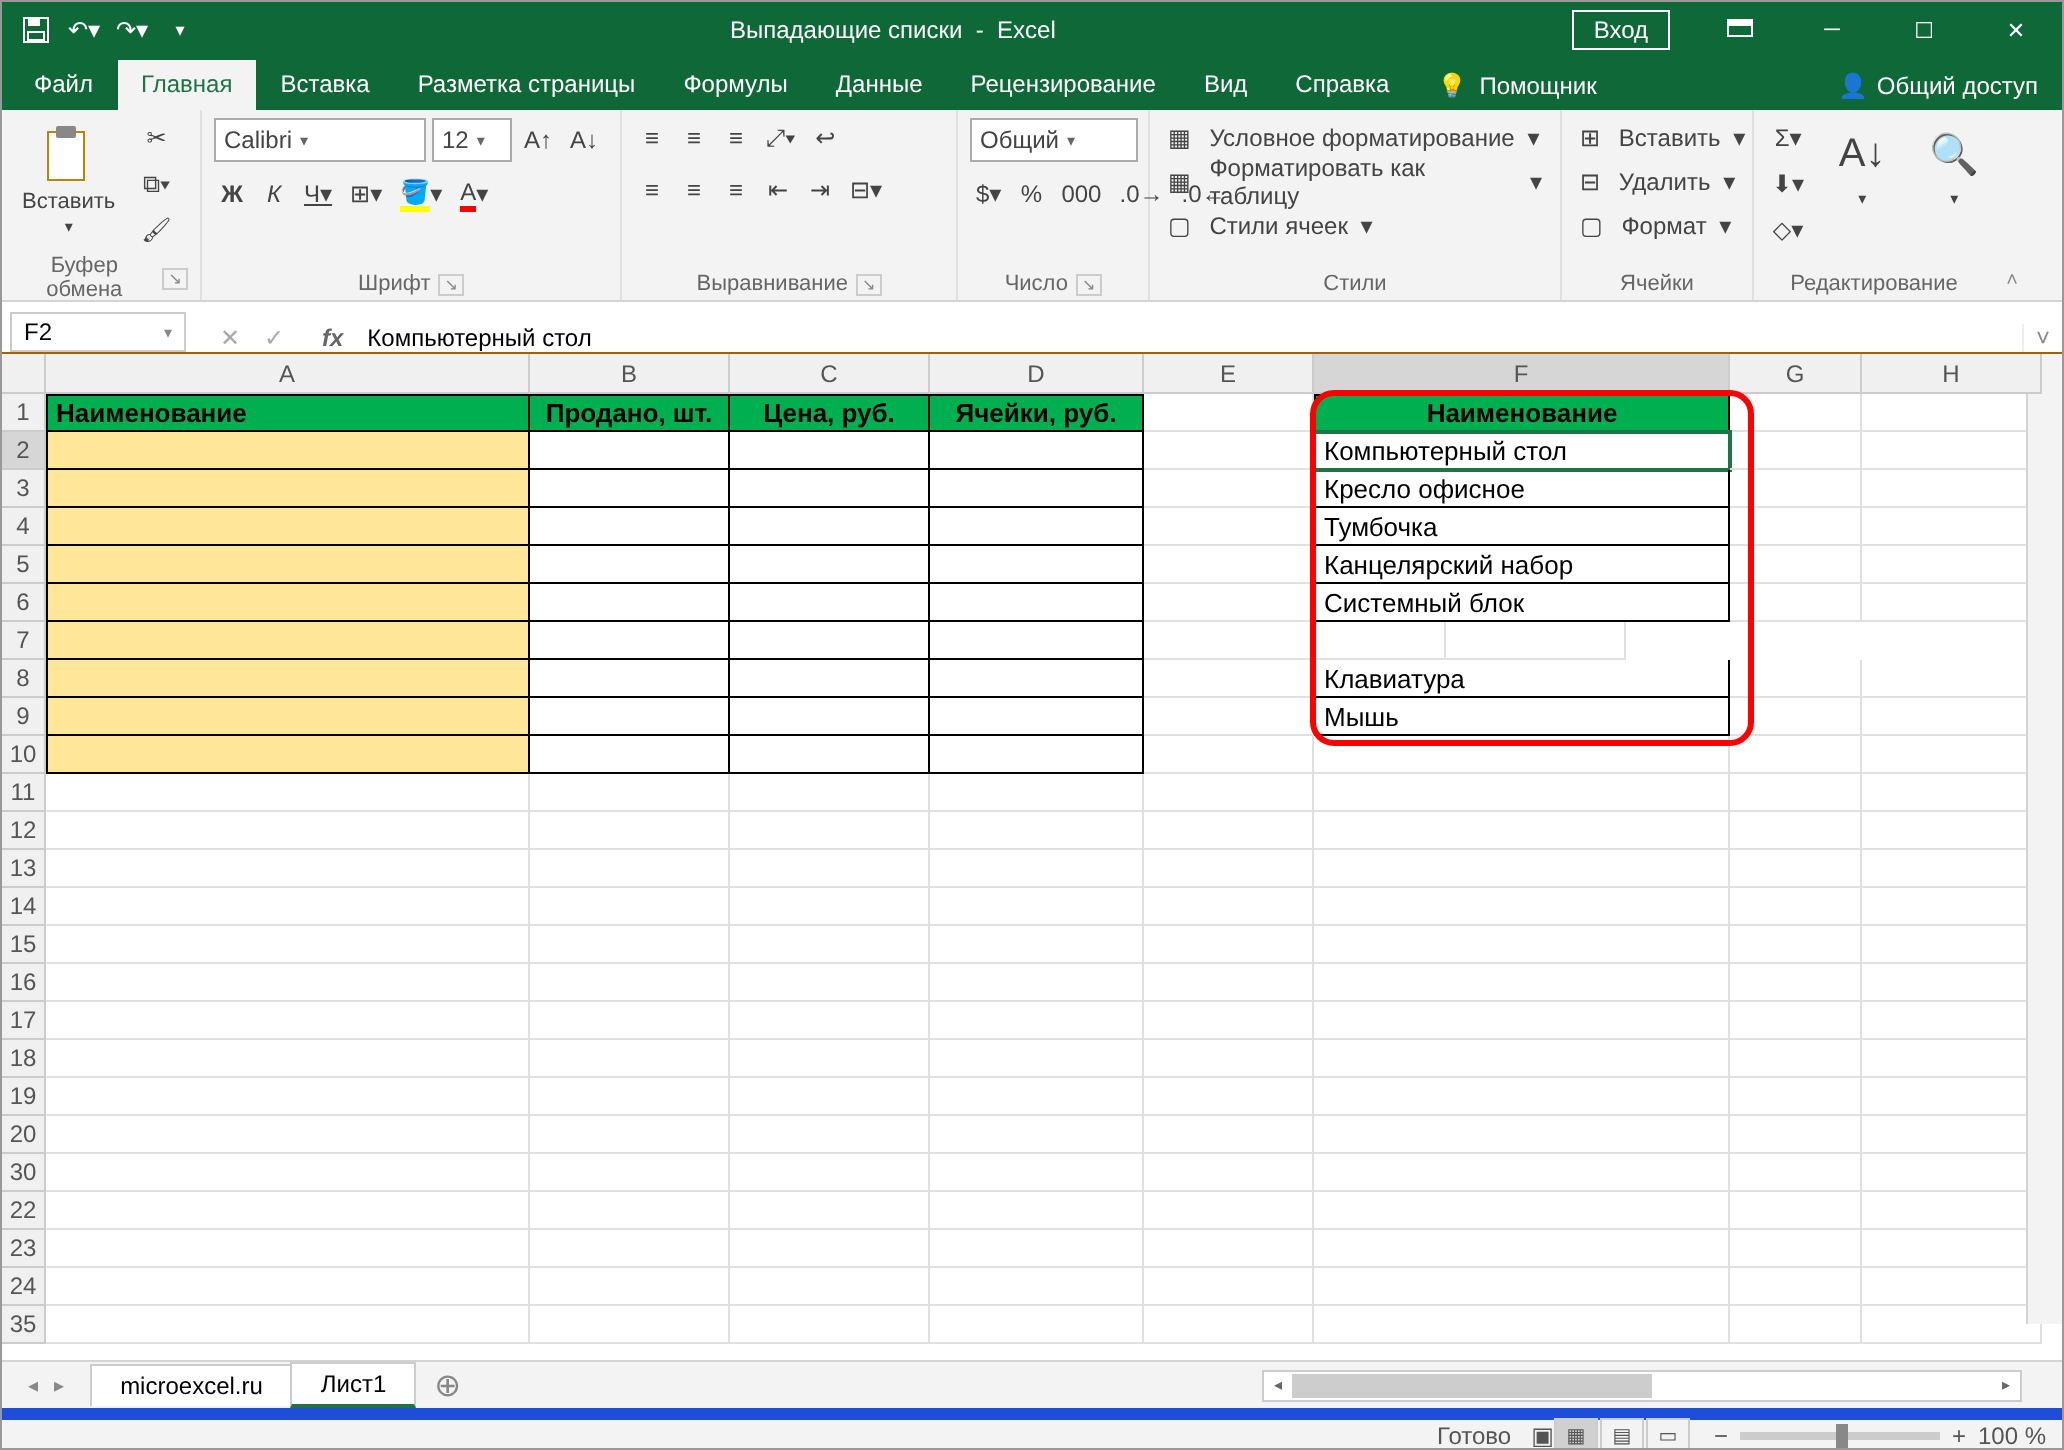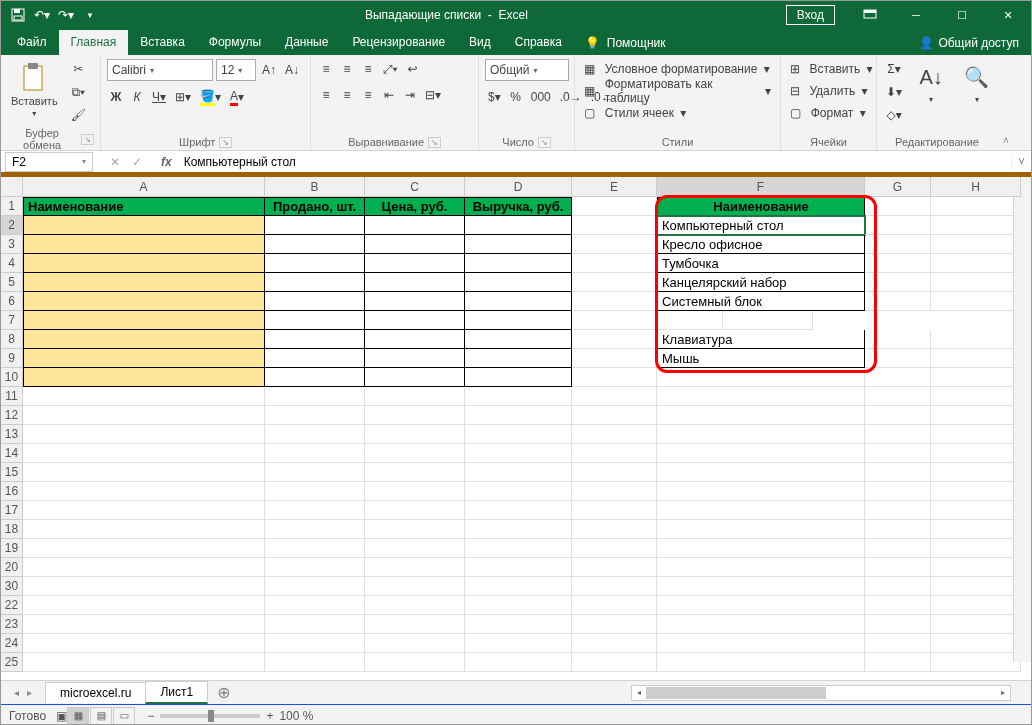--- a/index.html
+++ b/index.html
@@ -30,21 +30,21 @@
 .gbody { display:flex; gap:6px; align-items:flex-start; flex:1; }
 .bigbtn { display:flex; flex-direction:column; align-items:center; gap:2px; padding:2px 4px; cursor:pointer; }
 .bigbtn .ico { width:32px; height:32px; display:flex; align-items:center; justify-content:center; font-size:20px;}
 .vcol { display:flex; flex-direction:column; gap:3px; }
 .hrow { display:flex; gap:3px; align-items:center; }
 .rbtn { min-width:18px; height:20px; display:flex; align-items:center; justify-content:center; cursor:pointer; padding:0 2px; border:1px solid transparent; font-size:12px;}
 .combo { border:1px solid #ababab; background:#fff; height:22px; display:flex; align-items:center; padding:0 4px; font-size:12px;}
 .combo .dd { margin-left:4px; font-size:8px; color:#666;}
 
 
-.fbar { height:26px; background:#fff; border-bottom:5px solid #a16207; display:flex; align-items:center; font-size:12px; }
+.fbar { height:26px; background:#fff; border-bottom:1px solid #a16207; display:flex; align-items:flex-end; font-size:12px; }
 .namebox { width:88px; border:1px solid #ccc; height:20px; margin:0 4px; padding:0 6px; display:flex; align-items:center; justify-content:space-between;}
 .namebox .dd{font-size:8px;color:#888;}
 .fbar .fxbtns { display:flex; gap:2px; padding:0 8px; color:#aaa;}
 .fbar .fxbtns span{width:20px;text-align:center;cursor:pointer;}
 .fbar .fx { font-style:italic; font-weight:bold; padding:0 6px; color:#666;}
 .fbar .formula { flex:1; padding:0 6px; }
 .fbar .exp { width:20px; text-align:center; color:#888; border-left:1px solid #eee;}
 
 
 .gridwrap { position:relative; height:calc(725px - 28px - 26px - 96px - 26px - 24px - 22px); overflow:hidden; display:flex; }
@@ -73,21 +73,21 @@
 .sheettabs .nav span{cursor:pointer;padding:0 3px;font-size:10px;}
 .sheettabs .tab{padding:3px 14px;border:1px solid #ccc;border-bottom:none;background:#fff;cursor:pointer;margin-right:-1px;}
 .sheettabs .tab.active{background:#fff;border-bottom:2px solid #217346;font-weight:normal;}
 .sheettabs .add{padding:0 10px;color:#888;cursor:pointer;font-size:16px;}
 .sheettabs .scrollarea{flex:1;display:flex;align-items:center;justify-content:flex-end;padding-right:20px;}
 .sheettabs .hsb{width:380px;height:16px;border:1px solid #ccc;background:#fff;position:relative;}
 .sheettabs .hsb .thumb{position:absolute;left:14px;top:1px;bottom:1px;width:180px;background:#cdcdcd;}
 .sheettabs .hsb .arr{position:absolute;top:0;bottom:0;width:14px;display:flex;align-items:center;justify-content:center;font-size:8px;color:#666;}
 
 
-.status { height:22px; background:#f3f3f3; border-top:1px solid #1d4ed8; display:flex; align-items:center; font-size:12px; color:#555; padding:0 8px; justify-content:flex-start;}
+.status { height:22px; background:#f3f3f3; border-top:6px solid #1d4ed8; display:flex; align-items:center; font-size:12px; color:#555; padding:0 8px; justify-content:flex-end;}
 .status .views{display:flex;gap:1px;}
 .status .views span{width:22px;height:18px;border:1px solid #ccc;display:flex;align-items:center;justify-content:center;font-size:10px;cursor:pointer;}
 .status .zoom{display:flex;align-items:center;gap:6px;}
 .status .zoom .slider{width:100px;height:4px;background:#ccc;position:relative;}
 .status .zoom .slider .th{position:absolute;left:48px;top:-4px;width:6px;height:12px;background:#888;}
 
 svg{display:block;}
 </style>
 </head>
 <body>
@@ -119,20 +119,21 @@
     <div class="btn">─</div>
     <div class="btn">☐</div>
     <div class="btn">✕</div>
   </div>
 </div>
 
 <div class="rtabs">
   <div class="tab">Файл</div>
   <div class="tab active">Главная</div>
   <div class="tab">Вставка</div>
+  <div class="tab">Разметка страницы</div>
   <div class="tab">Формулы</div>
   <div class="tab">Данные</div>
   <div class="tab">Рецензирование</div>
   <div class="tab">Вид</div>
   <div class="tab">Справка</div>
   <div class="tell">
       <span>💡</span>
       <span>Помощник</span>
     </div>
   <div class="spacer"></div>
@@ -330,28 +331,28 @@
       <div>15</div>
       <div>16</div>
       <div>17</div>
       <div>18</div>
       <div>19</div>
       <div>20</div>
       <div>30</div>
       <div>22</div>
       <div>23</div>
       <div>24</div>
-      <div>25</div>
+      <div>35</div>
     </div>
   <div class="cells" id="cells">
       <div class="row">
         <div class="cell hdr first bord-l bord-t" style="width: 242px;">Наименование</div>
         <div class="cell hdr bord-t" style="width: 100px;">Продано, шт.</div>
         <div class="cell hdr bord-t" style="width: 100px;">Цена, руб.</div>
-        <div class="cell hdr bord-t" style="width: 107px;">Выручка, руб.</div>
+        <div class="cell hdr bord-t" style="width: 107px;">Ячейки, руб.</div>
         <div class="cell" style="width: 85px;"></div>
         <div class="cell hdr bord-t bord-l" style="width: 208px;">Наименование</div>
         <div class="cell" style="width: 66px;"></div>
         <div class="cell" style="width: 90px;"></div>
       </div>
       <div class="row">
         <div class="cell yel bord bord-l" style="width: 242px;"></div>
         <div class="cell bord" style="width: 100px;"></div>
         <div class="cell bord" style="width: 100px;"></div>
         <div class="cell bord" style="width: 107px;"></div>

